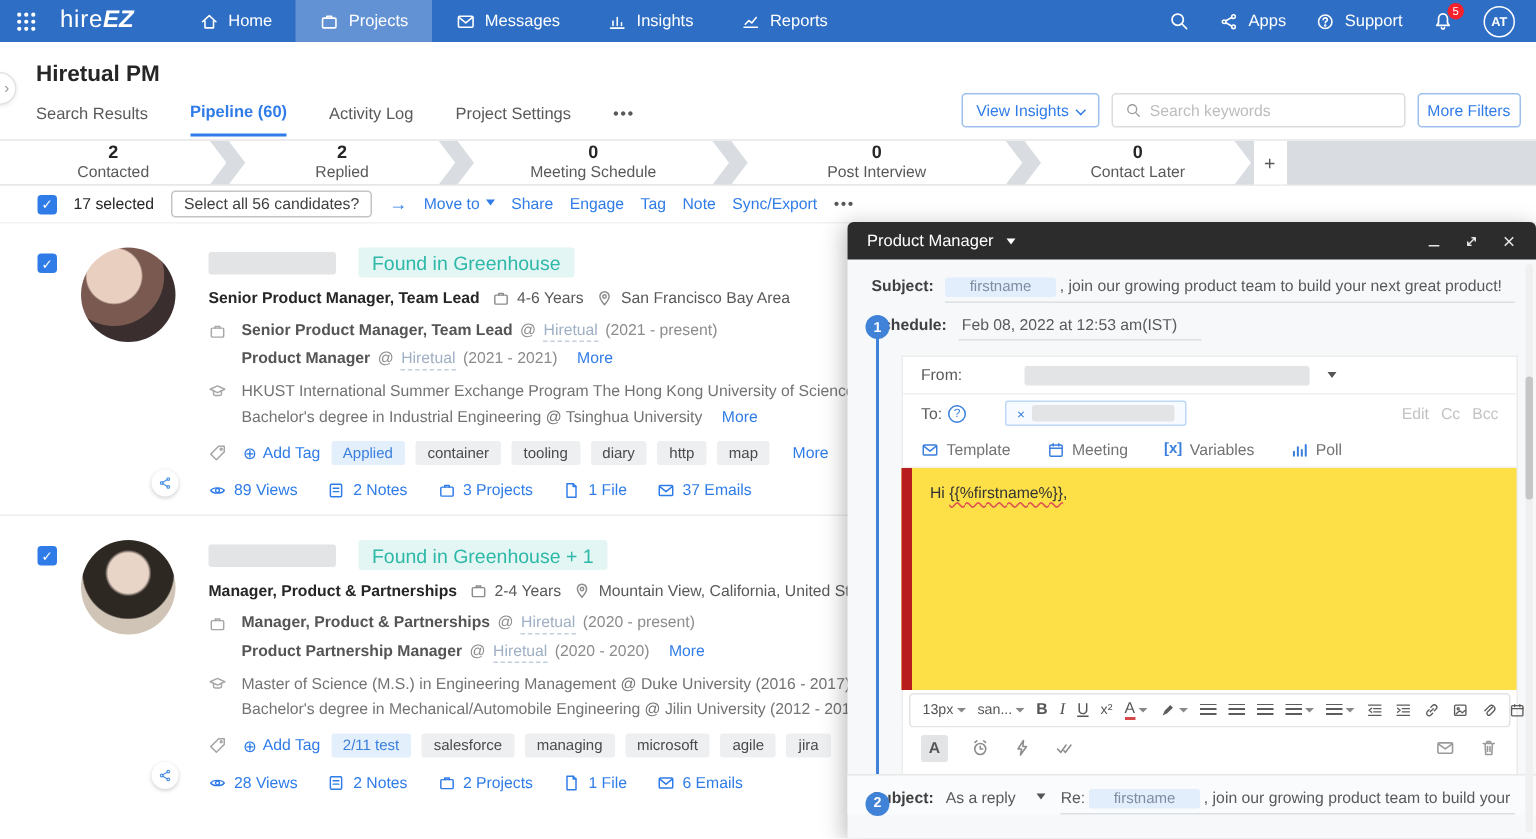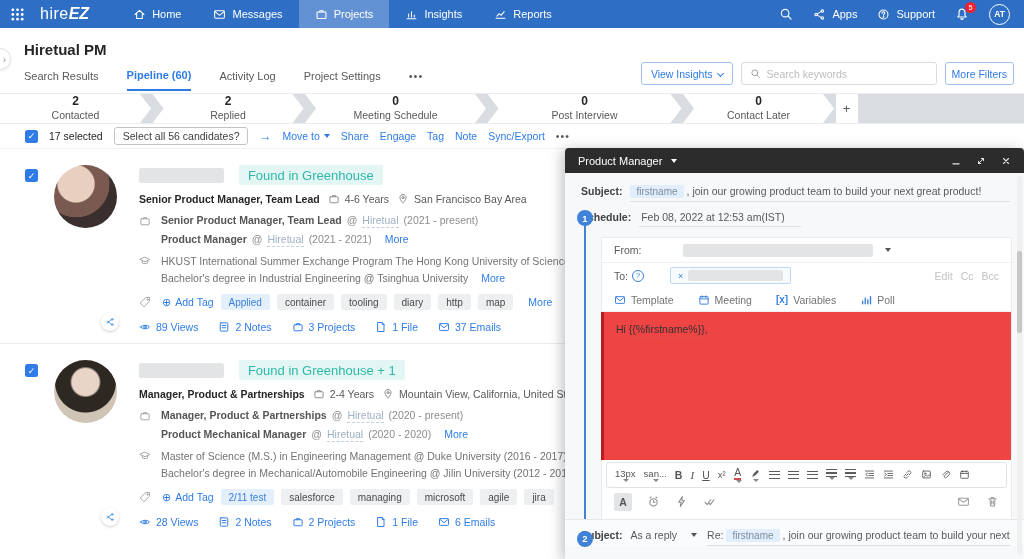--- a/index.html
+++ b/index.html
@@ -101,43 +101,43 @@
   .compose { position:absolute; left:565px; top:148px; width:459px; height:411px; background:#f7f8fa; box-shadow:-3px 2px 14px rgba(0,0,0,.25); border-radius:4px 4px 0 0; }
   .cp-head { height:25px; background:#2c2c2c; color:#fff; border-radius:4px 4px 0 0; display:flex; align-items:center; padding:0 13px; font-size:11px; }
   .cp-head .caret { border-top-color:#fff; margin-left:9px; }
   .cp-win { margin-left:auto; display:flex; align-items:center; gap:15px; color:#e3e3e3; }
   .cp-win .ic { width:10px; height:10px; cursor:pointer; }
   .cp-body { position:relative; height:386px; }
   .stepline { position:absolute; left:19px; top:48px; width:2px; height:318px; background:#3f82d8; }
   .stepnum { position:absolute; left:12px; width:16px; height:16px; border-radius:50%; background:#3f82d8; color:#fff; font-size:9.5px; font-weight:bold; display:flex; align-items:center; justify-content:center; z-index:2; }
   .srow { display:flex; align-items:baseline; margin:0 14px 0 16px; padding-top:10px; }
   .srow .slab { font-weight:bold; color:#404040; margin-right:8px; white-space:nowrap; }
-  .chip { background:#e2eefb; color:#7d8ea3; padding:1px 6px; border-radius:2px; font-size:10px; white-space:nowrap; }
+  .chip { background:#e2eefb; color:#7d8ea3; padding:1px 16px; border-radius:2px; font-size:10px; white-space:nowrap; }
   .sub-line { flex:1; border-bottom:1px solid #dcdfe3; padding-bottom:3px; display:flex; align-items:baseline; gap:3px; color:#595959; min-width:0; }
   .sub-line .rest { white-space:nowrap; overflow:hidden; }
   .sched-val { color:#595959; border-bottom:1px solid #dcdfe3; padding:0 16px 3px 2px; }
   .mailcard { margin:10px 12px 0 36px; background:#fff; border:1px solid #ececec; border-bottom:none; }
   .frow { display:flex; align-items:center; height:25px; padding:0 12px; border-bottom:1px solid #f0f0f0; color:#595959; }
   .fbar { width:190px; height:13px; background:#e3e4e6; border-radius:2px; margin-left:42px; }
   .frow .caret { border-top-color:#555; margin-left:12px; }
   .qmark { width:12px; height:12px; border:1px solid #3a7fdc; color:#3a7fdc; border-radius:50%; font-size:8px; display:flex; align-items:center; justify-content:center; margin-left:4px; }
   .tochip { display:flex; align-items:center; gap:5px; border:1px solid #bcd7f7; background:#f7fbff; border-radius:2px; padding:2px 7px; margin-left:26px; }
   .tochip .x { color:#3a7fdc; font-size:9px; }
   .tochip .bar { width:95px; height:11px; background:#e3e4e6; border-radius:2px; }
   .ccbcc { margin-left:auto; color:#c2c2c2; display:flex; gap:8px; }
   .tools { display:flex; align-items:center; gap:24px; height:24px; padding:0 12px; border-bottom:1px solid #f0f0f0; background:#fff; margin:0 12px 0 36px; border-left:1px solid #ececec; border-right:1px solid #ececec; }
   .tool { display:flex; align-items:center; gap:5px; color:#737373; cursor:pointer; }
   .tool .ic { width:12px; height:12px; color:#3a7fdc; }
   .tool .vg { color:#3a7fdc; font-size:10px; font-weight:bold; }
-  .mailbody { margin:0 12px 0 36px; background:#ef4444; border-left:3px solid #b91c1c; border-right:1px solid #ececec; height:148px; padding:11px 12px; color:#333; }
+  .mailbody { margin:0 12px 0 36px; background:#fde047; border-left:7px solid #b91c1c; border-right:1px solid #ececec; height:148px; padding:11px 12px; color:#333; }
   .wavy { text-decoration:underline wavy #e05252 1px; text-underline-offset:2px; }
   .editor-zone { margin:0 12px 0 36px; background:#fff; border-left:1px solid #ececec; border-right:1px solid #ececec; padding:2px 4px 0 4px; }
   .etoolbar { border:1px solid #e3e3e3; border-radius:3px; background:#fff; display:flex; align-items:center; gap:8px; padding:4px 8px; color:#555; font-size:9.5px; flex-wrap:nowrap; }
   .etoolbar .caret { border-top-width:3.5px; border-left-width:3px; border-right-width:3px; margin-left:2px; color:#888; border-top-color:#888; }
-  .eb { cursor:pointer; display:inline-flex; align-items:center; white-space:nowrap;flex-direction:column; }
+  .eb { cursor:pointer; display:inline-flex; align-items:center; white-space:nowrap; }
   .eb.b { font-weight:bold; font-size:10.5px; }
   .eb.i { font-style:italic; font-family:"Liberation Serif",serif; font-size:11px; }
   .eb.u { text-decoration:underline; font-size:10.5px; }
   .fontA { border-bottom:2px solid #d44a4a; line-height:1; font-size:10.5px; }
   .etoolbar .ic { width:11px; height:11px; color:#5c5c5c; }
   .wcount { text-align:right; color:#b8b8b8; font-size:8px; padding:3px 4px 2px 0; letter-spacing:.3px; }
   .arow { margin:0 12px 0 36px; background:#fff; border-left:1px solid #ececec; border-right:1px solid #ececec; display:flex; align-items:center; gap:15px; padding:5px 12px 8px 12px; color:#8c8c8c; }
   .fmtA { width:18px; height:18px; background:#e3e4e6; border-radius:2px; color:#555; font-weight:bold; font-size:10.5px; display:flex; align-items:center; justify-content:center; cursor:pointer; }
   .arow .ic { width:13px; height:13px; cursor:pointer; }
   .arow .right { margin-left:auto; display:flex; gap:16px; color:#9a9a9a; }
@@ -172,37 +172,37 @@
       <span class="l2">EZ</span>
   </div>
   <div class="nav-item">
     <span class="ic">
         <svg viewBox="0 0 16 16">
           <path d="M2.5 8 L8 3 L13.5 8 M4.5 7 V13 H11.5 V7"></path>
         </svg>
       </span>
     <span>Home</span>
   </div>
+  <div class="nav-item active">
+    <span class="ic">
+        <svg viewBox="0 0 16 16">
+          <rect x="2.5" y="5" width="11" height="8" rx="1"></rect>
+          <path d="M6 5 V3.5 H10 V5"></path>
+        </svg>
+      </span>
+    <span>Projects</span>
+  </div>
   <div class="nav-item">
     <span class="ic">
         <svg viewBox="0 0 16 16">
           <rect x="2" y="3.5" width="12" height="9" rx="1"></rect>
           <path d="M2.5 4.5 L8 9 L13.5 4.5"></path>
         </svg>
       </span>
     <span>Messages</span>
-  </div>
-  <div class="nav-item active">
-    <span class="ic">
-        <svg viewBox="0 0 16 16">
-          <rect x="2.5" y="5" width="11" height="8" rx="1"></rect>
-          <path d="M6 5 V3.5 H10 V5"></path>
-        </svg>
-      </span>
-    <span>Projects</span>
   </div>
   <div class="nav-item">
     <span class="ic">
         <svg viewBox="0 0 16 16">
           <path d="M4.5 11 V7.5 M8 11 V4.5 M11.5 11 V8.8 M2.5 13.2 H13.5"></path>
         </svg>
       </span>
     <span>Insights</span>
   </div>
   <div class="nav-item">
@@ -517,21 +517,21 @@
                 <path d="M6 5 V3.5 H10 V5"></path>
               </svg>
             </span>
           <span class="pt">Manager, Product &amp; Partnerships</span>
           <span>@</span>
           <span class="comp">Hiretual</span>
           <span class="dates">(2020 - present)</span>
         </div>
         <div class="rline">
           <span class="ind"></span>
-          <span class="pt">Product Mechanical Manager</span>
+          <span class="pt">Product Partnership Manager</span>
           <span>@</span>
           <span class="comp">Hiretual</span>
           <span class="dates">(2020 - 2020)</span>
           <span class="more">More</span>
         </div>
         <div class="rline" style="margin-top:8px;">
           <span class="ic">
               <svg viewBox="0 0 16 16">
                 <path d="M8 3 L14.5 6 L8 9 L1.5 6 Z"></path>
                 <path d="M4.5 7.4 V10.6 C4.5 11.8 11.5 11.8 11.5 10.6 V7.4"></path>

